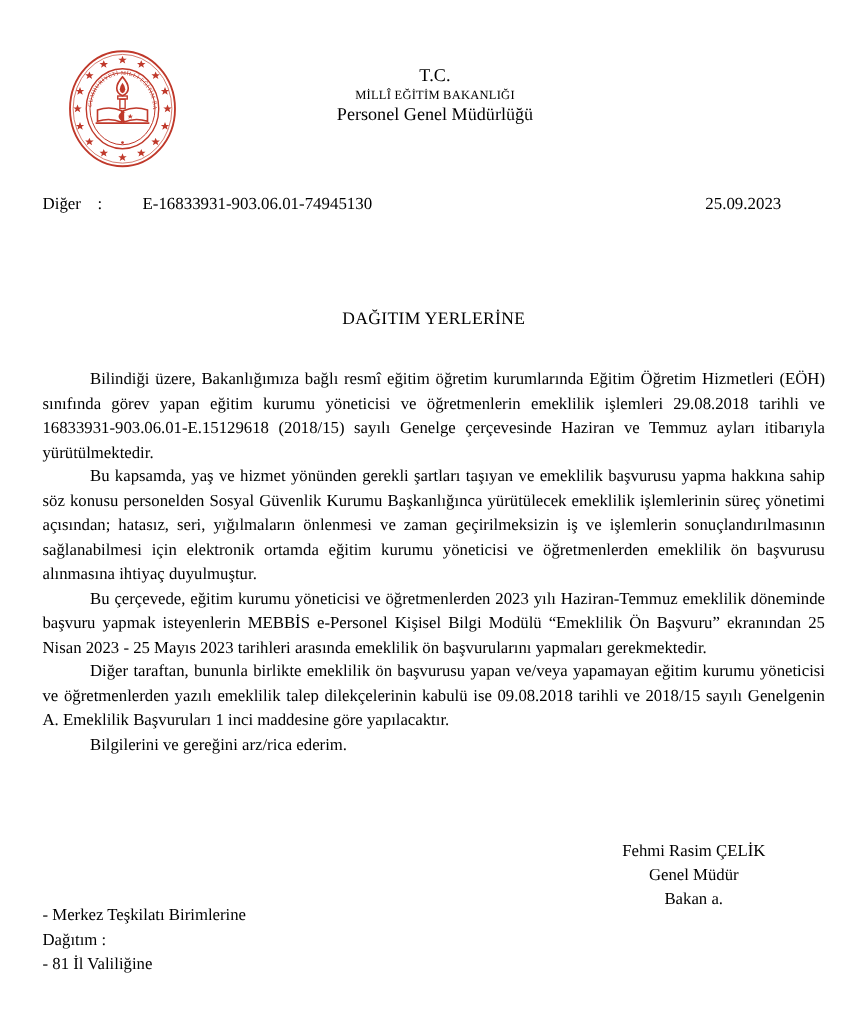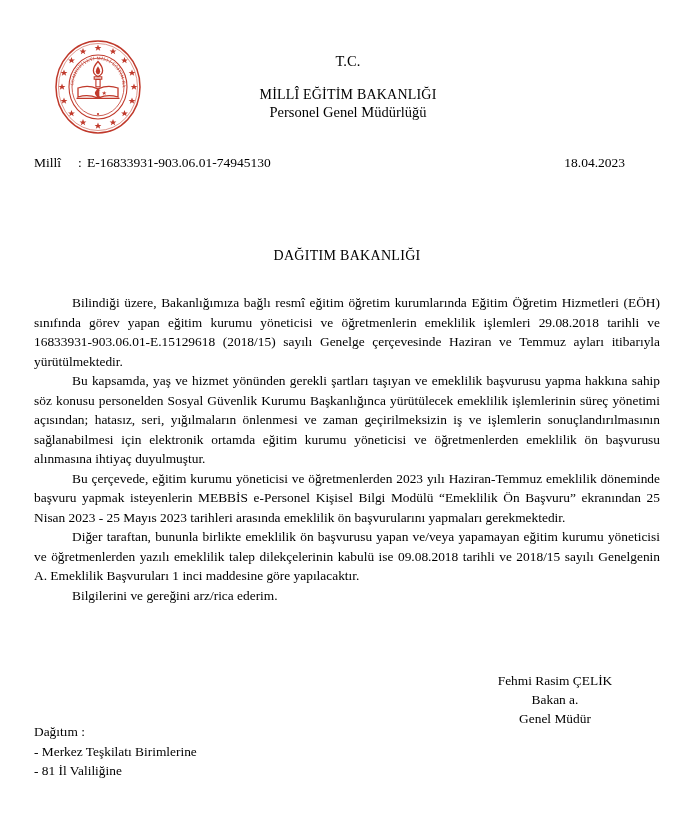--- a/index.html
+++ b/index.html
@@ -47,23 +47,22 @@
     top: 24px;
     width: 346px;
     text-align: center;
     line-height: 1.28;
   }
   .org-line-1 {
     font-size: 14.5px;
     letter-spacing: 0.1px;
   }
   .org-line-2 {
-    font-size: 14px;
+    font-size: 10px;
     letter-spacing: 0.2px;
-    margin-top: 15px;
   }
   .org-line-3 {
     font-size: 14.5px;
     font-family: Liberation Serif, serif;
   }
 
   
   .meta-block {
     position: absolute;
     left: 34px;
@@ -80,20 +79,21 @@
   .meta-label {
     display: inline-block;
     width: 44px;
   }
   .meta-sep {
     display: inline-block;
     width: 9px;
   }
   .meta-value {
     display: inline-block;
+    margin-left: 27px;
   }
   .doc-date {
     position: absolute;
     right: 35px;
     top: 0;
     font-size: 13.5px;
     white-space: nowrap;
   }
 
   
@@ -223,41 +223,41 @@
     <div class="org-titles">
       <div class="org-line-1">T.C.</div>
       <div class="org-line-2">MİLLÎ EĞİTİM BAKANLIĞI</div>
       <div class="org-line-3">Personel Genel Müdürlüğü</div>
     </div>
   </div>
 
   <div class="meta-block">
 
     <div class="meta-row">
-      <span class="meta-label">Millî</span><span class="meta-sep">:</span><span class="meta-value">E-16833931-903.06.01-74945130</span>
-      <span class="doc-date">18.04.2023</span>
+      <span class="meta-label">Diğer</span><span class="meta-sep">:</span><span class="meta-value">E-16833931-903.06.01-74945130</span>
+      <span class="doc-date">25.09.2023</span>
     </div>
 
   </div>
 
-  <div class="addressee">DAĞITIM BAKANLIĞI</div>
+  <div class="addressee">DAĞITIM YERLERİNE</div>
 
   <div class="body-block">
     <p>Bilindiği üzere, Bakanlığımıza bağlı resmî eğitim öğretim kurumlarında Eğitim Öğretim Hizmetleri (EÖH) sınıfında görev yapan eğitim kurumu yöneticisi ve öğretmenlerin emeklilik işlemleri 29.08.2018 tarihli ve 16833931-903.06.01-E.15129618 (2018/15) sayılı Genelge çerçevesinde Haziran ve Temmuz ayları itibarıyla yürütülmektedir.</p>
     <p>Bu kapsamda, yaş ve hizmet yönünden gerekli şartları taşıyan ve emeklilik başvurusu yapma hakkına sahip söz konusu personelden Sosyal Güvenlik Kurumu Başkanlığınca yürütülecek emeklilik işlemlerinin süreç yönetimi açısından; hatasız, seri, yığılmaların önlenmesi ve zaman geçirilmeksizin iş ve işlemlerin sonuçlandırılmasının sağlanabilmesi için elektronik ortamda eğitim kurumu yöneticisi ve öğretmenlerden emeklilik ön başvurusu alınmasına ihtiyaç duyulmuştur.</p>
     <p>Bu çerçevede, eğitim kurumu yöneticisi ve öğretmenlerden 2023 yılı Haziran-Temmuz emeklilik döneminde başvuru yapmak isteyenlerin MEBBİS e-Personel Kişisel Bilgi Modülü “Emeklilik Ön Başvuru” ekranından 25 Nisan 2023 - 25 Mayıs 2023 tarihleri arasında emeklilik ön başvurularını yapmaları gerekmektedir.</p>
     <p>Diğer taraftan, bununla birlikte emeklilik ön başvurusu yapan ve/veya yapamayan eğitim kurumu yöneticisi ve öğretmenlerden yazılı emeklilik talep dilekçelerinin kabulü ise 09.08.2018 tarihli ve 2018/15 sayılı Genelgenin A. Emeklilik Başvuruları 1 inci maddesine göre yapılacaktır.</p>
     <p>Bilgilerini ve gereğini arz/rica ederim.</p>
   </div>
 
   <div class="signature-block">
     <div>Fehmi Rasim ÇELİK</div>
+    <div>Genel Müdür</div>
     <div>Bakan a.</div>
-    <div>Genel Müdür</div>
   </div>
 
   <div class="distribution-block">
+    <div class="dist-line">- Merkez Teşkilatı Birimlerine</div>
     <div class="dist-line">Dağıtım :</div>
-    <div class="dist-line">- Merkez Teşkilatı Birimlerine</div>
     <div class="dist-line">- 81 İl Valiliğine</div>
   </div>
 
 </div>
 
 </body></html>

